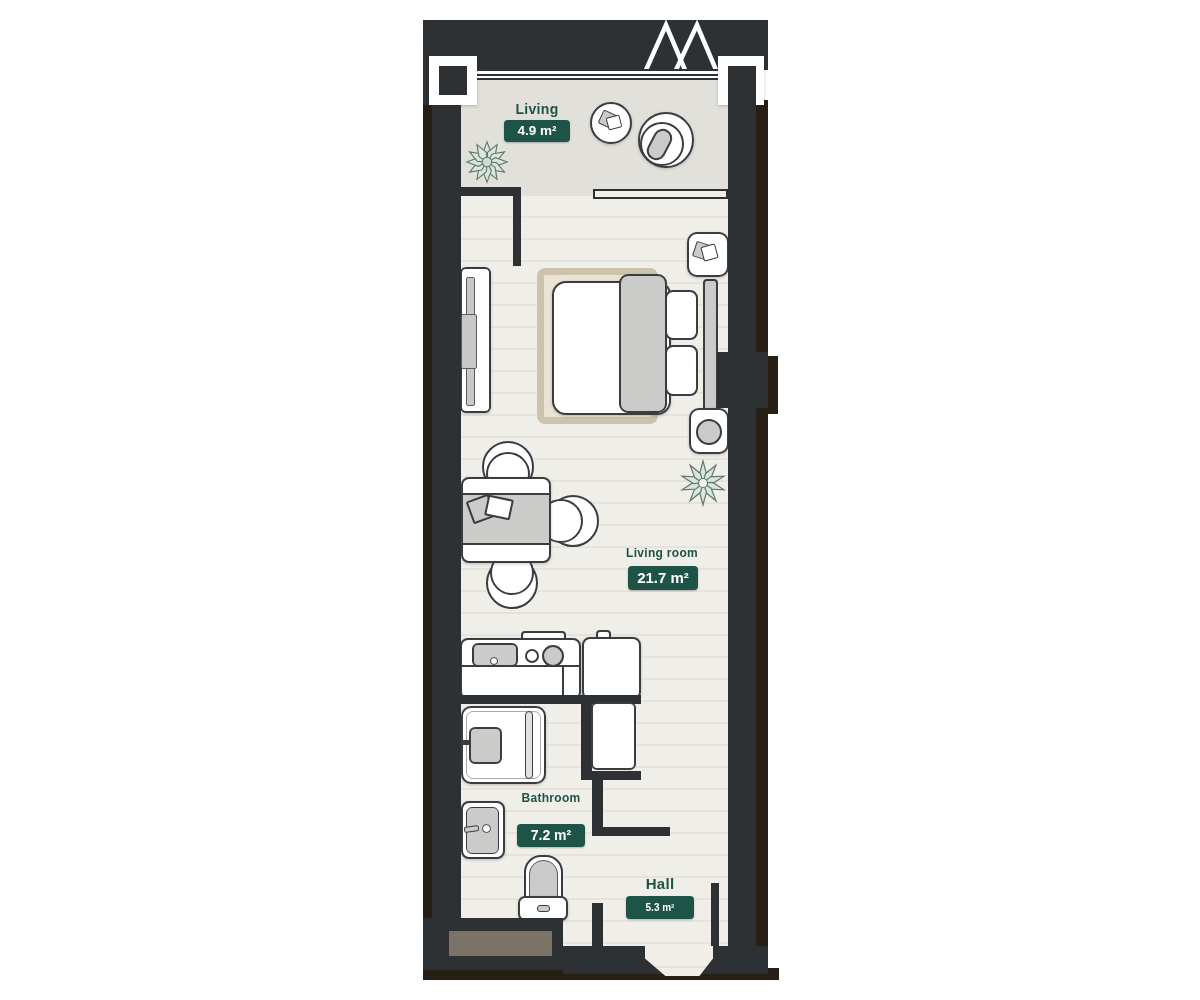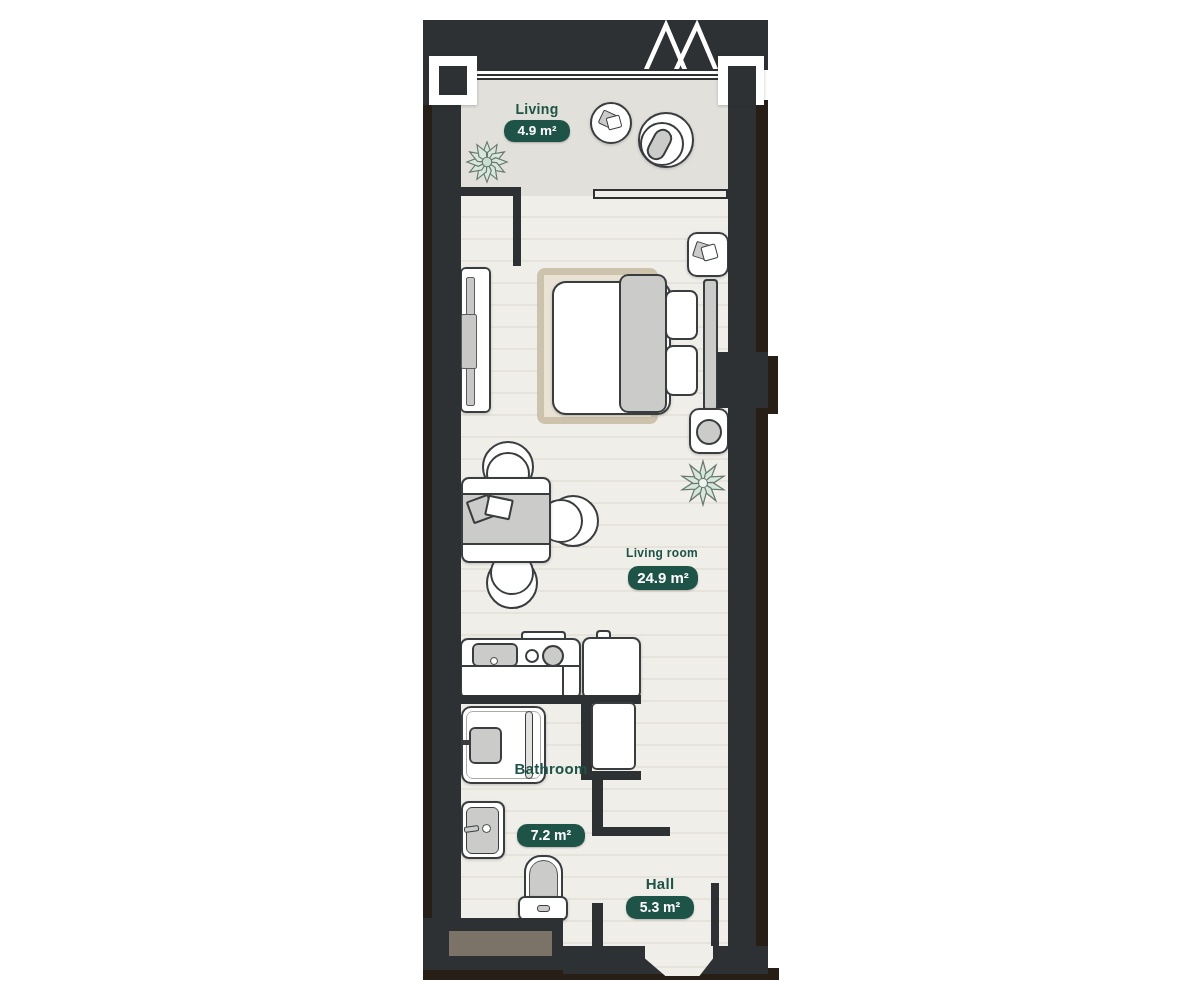--- a/index.html
+++ b/index.html
@@ -11,21 +11,21 @@
   .wht{position:absolute;box-sizing:border-box;background:#ffffff;border:2px solid #3a3d3f;}
   .gry{position:absolute;box-sizing:border-box;background:#cbcbc9;border:2px solid #3a3d3f;}
   .circ{border-radius:50%;}
   .soft{box-shadow:0 1px 3px rgba(40,40,35,.25);}
   .floor-balcony{position:absolute;background:#e2e0da;}
   .floor-main{position:absolute;
     background:repeating-linear-gradient(180deg,#f0eee9 0px,#f0eee9 20px,#e6e3db 20px,#e6e3db 22px);}
   .rail{position:absolute;background:#2e3133;height:2px;}
   .room-label{position:absolute;color:#1d5447;font-weight:600;text-align:center;letter-spacing:.3px;}
   .badge{position:absolute;background:#1d5447;color:#ffffff;font-weight:700;text-align:center;
-    border-radius:10px;box-shadow:0 1px 2px rgba(0,0,0,.25);}
+    border-radius:4px;box-shadow:0 1px 2px rgba(0,0,0,.25);}
 </style>
 </head>
 <body>
 
 <div class="plan">
 
   <div class="floor-balcony" style="left:461px;top:80px;width:269px;height:116px;"></div>
   <div class="floor-main" style="left:461px;top:196px;width:269px;height:752px;"></div>
 
   <div class="abs" style="left:537px;top:268px;width:121px;height:156px;background:#eae3d5;
@@ -173,21 +173,21 @@
   <div class="wall" style="left:563px;top:946px;width:205px;height:28px;"></div>
   <div class="floor-main" style="left:645px;top:946px;width:68px;height:30px;
               clip-path:polygon(0 0,100% 0,100% 42%,80% 100%,30% 100%,0 42%);"></div>
 
   <div class="wht" style="left:591px;top:702px;width:45px;height:68px;border-radius:6px;"></div>
 
   <div class="room-label" style="left:477px;top:101px;width:120px;font-size:14px;">Living</div>
   <div class="badge" style="left:504px;top:120px;width:66px;height:22px;line-height:22px;font-size:13.5px;">4.9 m²</div>
 
   <div class="room-label" style="left:602px;top:546px;width:120px;font-size:12px;">Living room</div>
-  <div class="badge" style="left:628px;top:566px;width:70px;height:24px;line-height:24px;font-size:15px;">24.9 m²</div>
+  <div class="badge" style="left:628px;top:566px;width:70px;height:24px;line-height:24px;font-size:15px;">21.7 m²</div>
 
-  <div class="room-label" style="left:491px;top:760px;width:120px;font-size:15px;">Bathroom</div>
+  <div class="room-label" style="left:491px;top:791px;width:120px;font-size:12px;">Bathroom</div>
   <div class="badge" style="left:517px;top:824px;width:68px;height:23px;line-height:23px;font-size:14px;">7.2 m²</div>
 
   <div class="room-label" style="left:600px;top:875px;width:120px;font-size:15px;">Hall</div>
-  <div class="badge" style="left:626px;top:896px;width:68px;height:23px;line-height:23px;font-size:14px;">5.3 m²</div>
+  <div class="badge" style="left:626px;top:896px;width:68px;height:23px;line-height:23px;font-size:10px;">5.3 m²</div>
 
 </div>
 
 </body></html>

